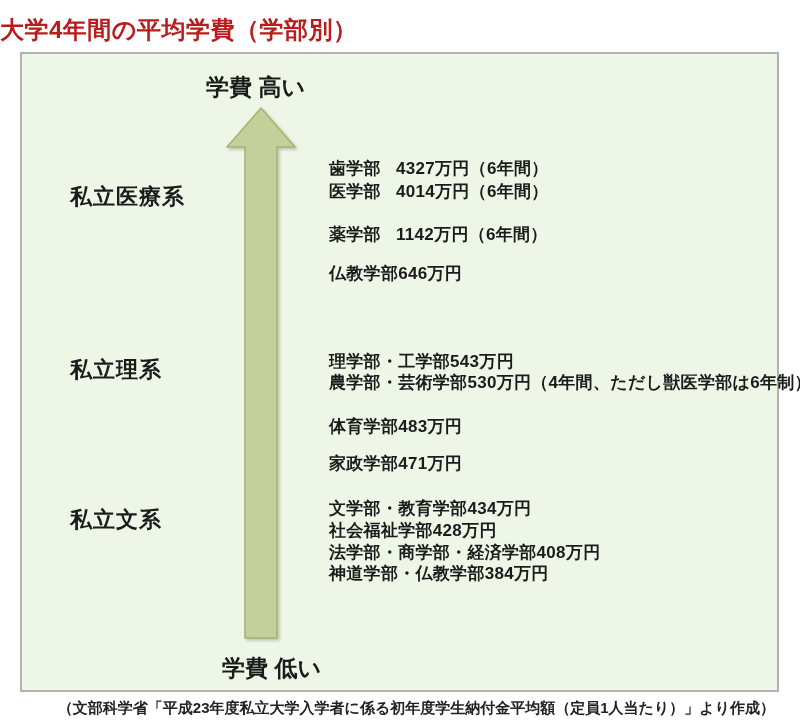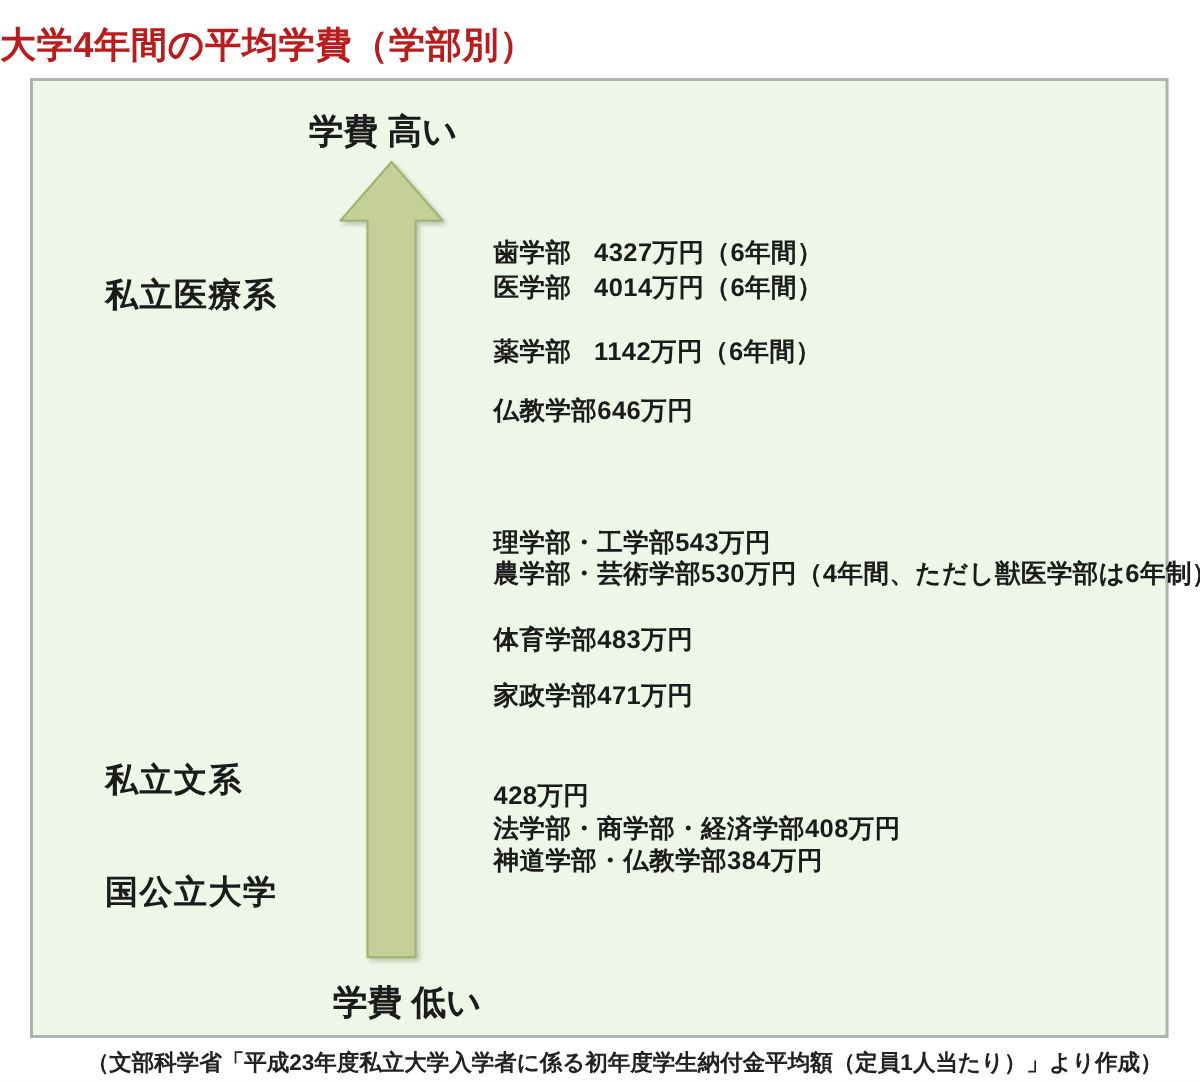--- a/index.html
+++ b/index.html
@@ -54,22 +54,22 @@
   <div class="panel"></div>
 
   <svg class="arrow-svg" width="800" height="721" viewBox="0 0 800 721">
     <polygon class="arrow-shape" points="261,108 227,147 245,147 245,638 277,638 277,147 295,147" fill="#c5cf99"></polygon>
   </svg>
 
   <div class="scale-label scale-bottom">学費 低い</div>
   <div class="scale-label scale-top">学費 高い</div>
 
   <div class="category" style="top:182px">私立医療系</div>
+  <div class="category" style="top:355px">私立理系</div>
   <div class="category" style="top:505px">私立文系</div>
-  <div class="category" style="top:580px">国公立大学</div>
 
   <div class="item" style="top:157px">
     <span class="fac w3">歯学部</span>
     <span class="fee">4327万円（6年間）</span>
   </div>
   <div class="item" style="top:180px">
     <span class="fac w3">医学部</span>
     <span class="fee">4014万円（6年間）</span>
   </div>
   <div class="item" style="top:223px">
@@ -89,21 +89,26 @@
     <span class="fee">530万円（4年間、ただし獣医学部は6年制）</span>
   </div>
   <div class="item" style="top:415px">
     <span class="fac">体育学部</span>
     <span class="fee">483万円</span>
   </div>
   <div class="item" style="top:452px">
     <span class="fac">家政学部</span>
     <span class="fee">471万円</span>
   </div>
+  <div class="item" style="top:497px">
+    <span class="fac">文学部・教育学部</span>
+    <span class="fee">434万円</span>
+  </div>
   <div class="item" style="top:519px">
+    <span class="fac">社会福祉学部</span>
     <span class="fee">428万円</span>
   </div>
   <div class="item" style="top:541px">
     <span class="fac">法学部・商学部・経済学部</span>
     <span class="fee">408万円</span>
   </div>
   <div class="item" style="top:562px">
     <span class="fac">神道学部・仏教学部</span>
     <span class="fee">384万円</span>
   </div>

